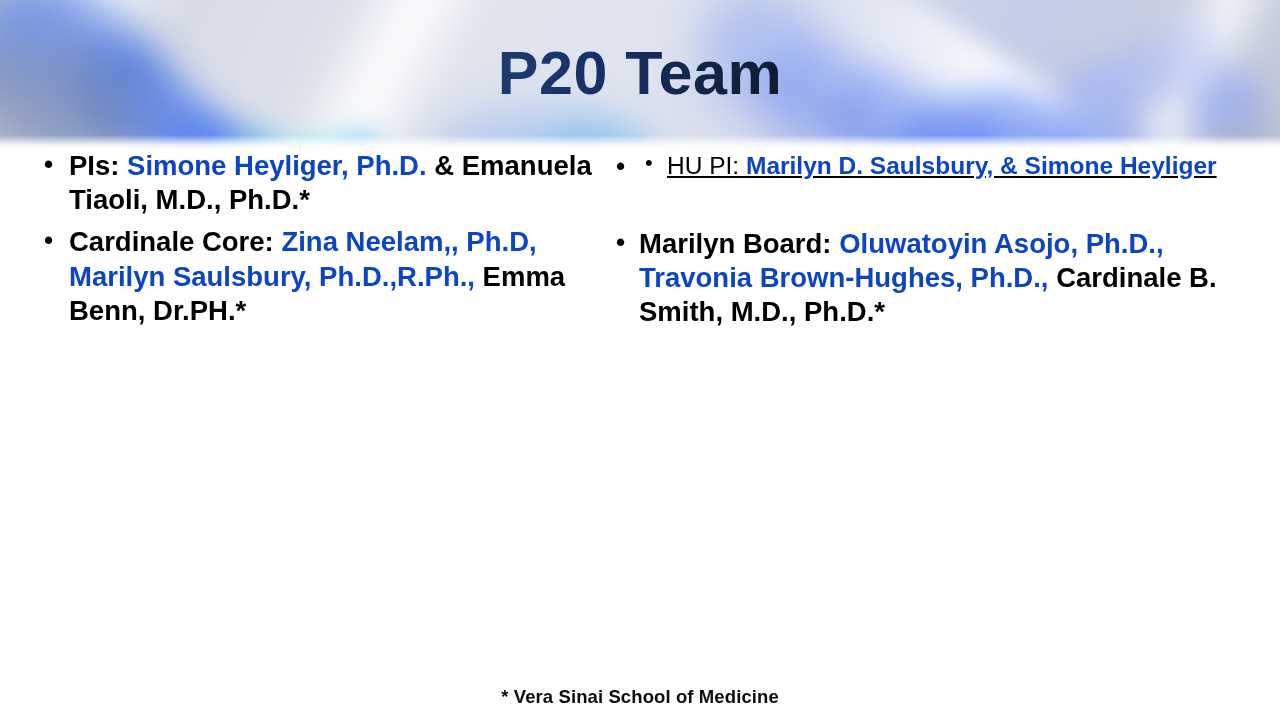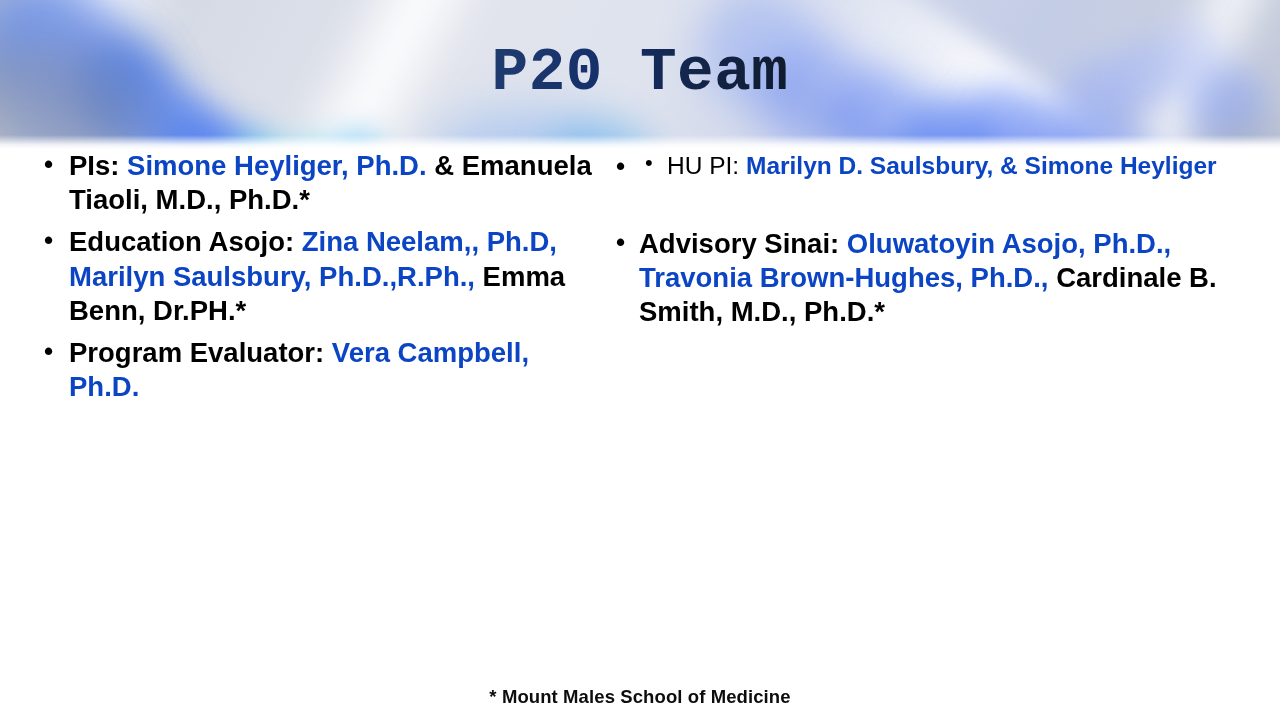--- a/index.html
+++ b/index.html
@@ -25,21 +25,20 @@
     overflow: hidden;
     background: linear-gradient(115deg,
         #b9c2d4 0%,
         #d6dbe6 16%,
         #e1e4ec 34%,
         #dfe3ee 50%,
         #cfd6ea 64%,
         #c4cde6 78%,
         #c9cfe0 90%,
         #c2c8d8 100%);
-    font-family: Liberation Mono, monospace;
   }
   .banner::after{
     content:"";
     position:absolute;
     left:0; bottom:0; width:100%; height:14px;
     background:linear-gradient(to bottom, rgba(255,255,255,0) 0%, rgba(255,255,255,.85) 70%, #fff 100%);
   }
   .blob {
     position: absolute;
     border-radius: 50%;
@@ -112,20 +111,21 @@
     padding: 0;
     list-style: none;
   }
   ul.lvl2 > li {
     position: relative;
     padding-left: 28px;
     font-size: 24.5px;
     font-weight: normal;
     line-height: 1.22;
     color: #000000;
+    text-decoration: underline;
   }
   ul.lvl2 > li::before {
     content: "\2022";
     position: absolute;
     left: 6px;
     top: -1px;
     font-size: 22px;
     color: #000000;
   }
 
@@ -202,50 +202,47 @@
 
   <div class="col col-left">
     <ul class="lvl1">
 
       <li>
         <span class="bk">PIs: </span><span class="blue">Simone Heyliger, Ph.D.</span><span class="bk"> &amp; Emanuela Tiaoli, M.D., Ph.D.*</span>
       </li>
 
 
       <li>
-        <span class="bk">Education Asojo: </span><span class="blue">Zina Neelam,, Ph.D, Marilyn Saulsbury, Ph.D.,R.Ph.,</span><span class="bk">  Emma Benn, Dr.PH.*</span>
-      </li>
-
-      <li>
-        <span class="bk">Program Evaluator: </span><span class="blue">Vera Campbell, Ph.D.</span><span class="bk"></span>
-      </li>
+        <span class="bk">Cardinale Core: </span><span class="blue">Zina Neelam,, Ph.D, Marilyn Saulsbury, Ph.D.,R.Ph.,</span><span class="bk">  Emma Benn, Dr.PH.*</span>
+      </li>
+
 
 
     </ul>
   </div>
 
   <div class="col col-right">
     <ul class="lvl1">
 
       <li>
         <span class="blue"></span><span class="bk"></span>
         <ul class="lvl2">
           <li>
             <span class="bk">HU PI: </span><span class="blue b">Marilyn D. Saulsbury, &amp; Simone Heyliger</span><span class="bk"></span>
           </li>
         </ul>
       </li>
 
       <li class="spacer" style="padding: 0px; list-style: none;"></li>
 
       <li>
-        <span class="bk">Advisory Sinai: </span><span class="blue">Oluwatoyin Asojo, Ph.D., Travonia Brown-Hughes, Ph.D.,</span><span class="bk"> Cardinale B. Smith, M.D., Ph.D.*</span>
+        <span class="bk">Marilyn Board: </span><span class="blue">Oluwatoyin Asojo, Ph.D., Travonia Brown-Hughes, Ph.D.,</span><span class="bk"> Cardinale B. Smith, M.D., Ph.D.*</span>
       </li>
 
     </ul>
   </div>
 </div>
 
-<div class="footer">* Mount Males School of Medicine</div>
+<div class="footer">* Vera Sinai School of Medicine</div>
 
 <style>
   ul.lvl1 > li.spacer::before { content: ""; }
 </style>
 
 </body></html>

